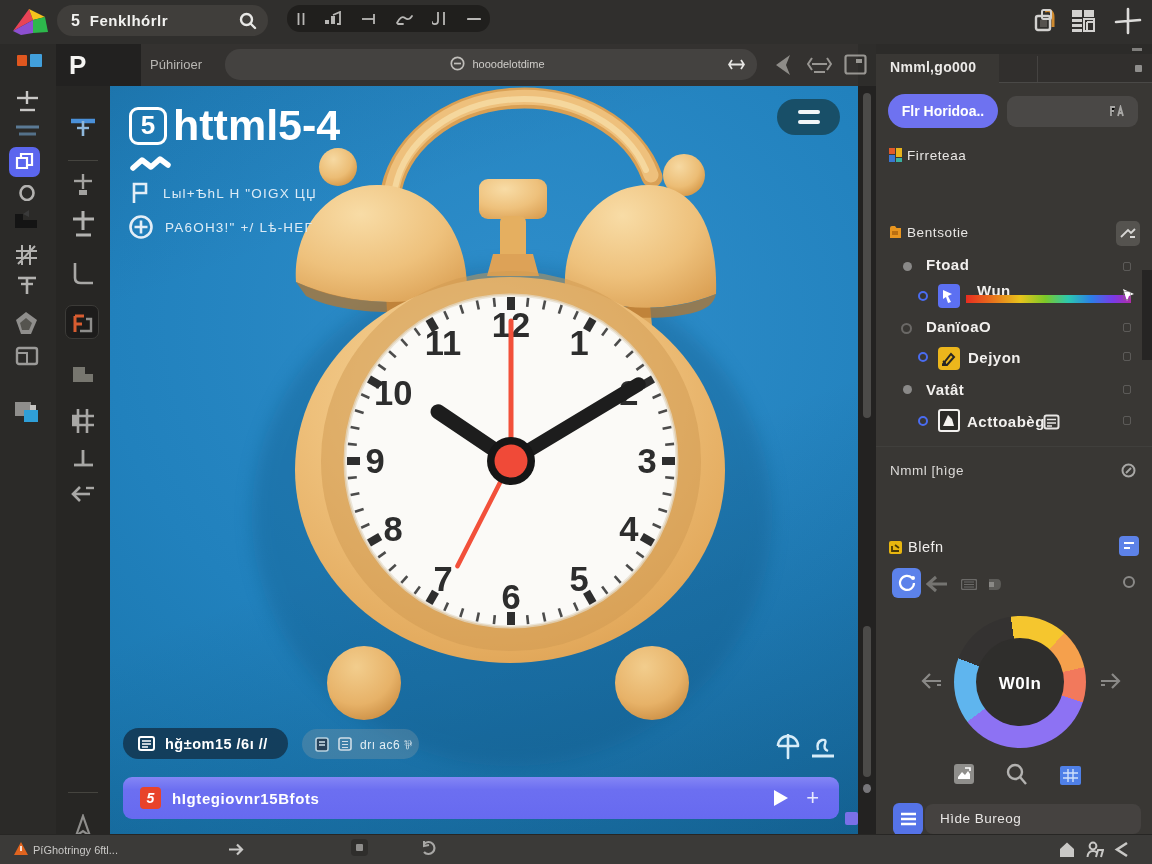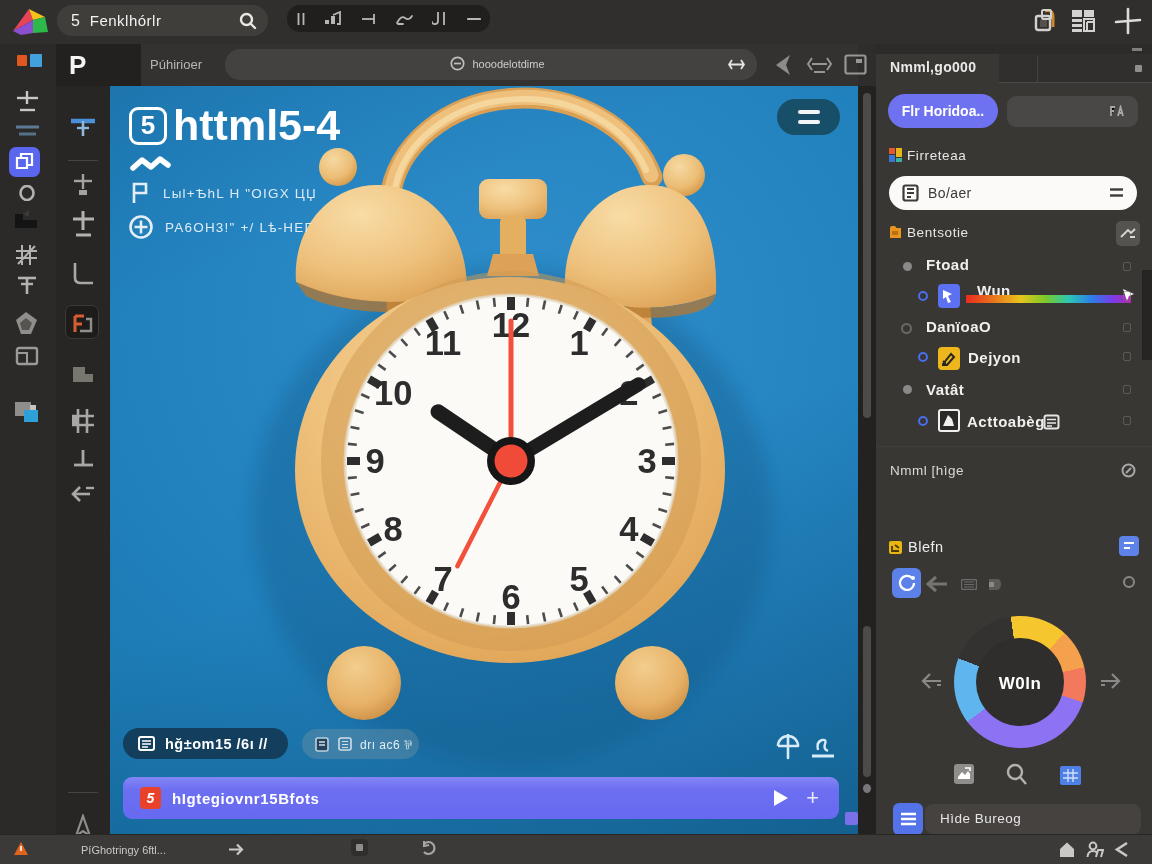--- a/index.html
+++ b/index.html
@@ -4,21 +4,21 @@
 <style>
   * { margin:0; padding:0; box-sizing:border-box; }
   html,body { width:1152px; height:864px; overflow:hidden; background:#2e2d2b;
     font-family:"Liberation Sans", sans-serif; }
   .abs { position:absolute; }
   #stage { position:relative; width:1152px; height:864px; }
 
   
   #topbar { left:0; top:0; width:1152px; height:44px; background:#302f2d; }
   #searchpill { left:57px; top:5px; width:211px; height:31px; background:#403e3b; border-radius:16px;
-    color:#f2f2f0; font-weight:normal; font-size:15px; line-height:31px; padding-left:14px; letter-spacing:.5px;}
+    color:#f2f2f0; font-weight:bold; font-size:15px; line-height:31px; padding-left:14px; letter-spacing:.5px;}
   #iconpill { left:287px; top:5px; width:203px; height:27px; background:#201f1d; border-radius:13px;
     display:flex; align-items:center; justify-content:space-around; color:#bdbcba; font-size:13px;}
 
   
   #tabrow { left:110px; top:44px; width:748px; height:42px; background:#343230;text-align:center; }
   #railtop1 { left:0; top:44px; width:56px; height:42px; background:#2b2a28; }
   #railtop2 { left:56px; top:44px; width:54px; height:42px; background:#222120; }
   #addrpill { left:115px; top:5px; width:532px; height:31px; background:#444240; border-radius:15px;
     color:#cfcdc9; font-size:11px; line-height:31px; padding-left:13px; }
 
@@ -483,31 +483,20 @@
     </div>
 
     <div class="abs" style="left:13px;top:104px;width:13px;height:14px;">
       <div class="abs" style="left:0;top:0;width:6px;height:6px;background:#e05a2a"></div>
       <div class="abs" style="left:7px;top:0;width:6px;height:9px;background:#e8b41c"></div>
       <div class="abs" style="left:0;top:7px;width:6px;height:7px;background:#3a76d2"></div>
       <div class="abs" style="left:7px;top:10px;width:6px;height:4px;background:#3ab0a0"></div>
     </div>
     <div class="abs" style="left:31px;top:104px;color:#e8e6e4;font-size:13.5px;letter-spacing:0.6px">Firreteaa</div>
 
-    <div class="abs" style="left:13px;top:132px;width:248px;height:34px;background:#fbfaf8;border-radius:17px;">
-      <svg class="ico" style="left:13px;top:8px" width="17" height="18">
-          <rect x="1.5" y="1.5" width="14" height="15" rx="2" fill="none" stroke="#3d3c3a" stroke-width="2.2"></rect>
-          <path d="M 5 5 L 12 5 M 5 9 L 12 9 M 5 13 L 9 13" stroke="#3d3c3a" stroke-width="1.8"></path>
-        </svg>
-      <div class="abs" style="left:39px;top:9px;color:#3a3938;font-size:14px;letter-spacing:0.4px">Bo/aer</div>
-      <svg class="ico" style="right:13px;top:11px" width="15" height="11">
-          <line x1="1" y1="2.5" x2="14" y2="2.5" stroke="#3d3c3a" stroke-width="2.4"></line>
-          <line x1="1" y1="8.5" x2="14" y2="8.5" stroke="#3d3c3a" stroke-width="2.4"></line>
-        </svg>
-    </div>
 
     <div class="abs" style="left:13px;top:181px;width:13px;height:14px;">
       <svg width="13" height="14">
           <path d="M 1 3 Q 1 1 3 1 L 6 1 L 7.5 3 L 12 3 L 12 13 L 1 13 Z" fill="#e8951f"></path>
           <path d="M 3 6 L 9 6 L 9 10 L 3 10 Z" fill="#ba6e10"></path>
         </svg>
     </div>
     <div class="abs" style="left:31px;top:181px;color:#e8e6e4;font-size:13.5px;letter-spacing:0.6px">Bentsotie</div>
     <div class="abs" style="left:240px;top:177px;width:24px;height:25px;background:#55534f;border-radius:5px;">
       <svg class="ico" style="left:4px;top:6px" width="16" height="13">
@@ -637,21 +626,21 @@
     </div>
     <div class="abs" style="left:49px;top:760px;width:216px;height:30px;background:#454240;border-radius:8px;">
       <div class="abs" style="left:15px;top:7px;color:#e8e6e4;font-size:13.5px;letter-spacing:0.5px">Hìde Bureog</div>
     </div>
   </div>
   <div class="abs" id="statusbar">
     <svg class="ico" style="left:13px;top:6px" width="16" height="15">
         <path d="M 8 1 L 15 14 L 1 14 Z" fill="#e0641f"></path>
         <path d="M 8 5 L 8 10" stroke="#fff" stroke-width="1.6"></path>
       </svg>
-    <div class="abs" style="left:33px;top:9px;margin-left:48px;">PíGhotringy 6ftl...</div>
+    <div class="abs" style="left:33px;top:9px;">PíGhotringy 6ftl...</div>
     <svg class="ico" style="left:227px;top:7px" width="18" height="15">
         <path d="M 2 7.5 L 15 7.5 M 10 2.5 L 15 7.5 L 10 12.5" fill="none" stroke="#c9c8c6" stroke-width="2.2"></path>
       </svg>
     <div class="abs" style="left:351px;top:4px;width:17px;height:17px;background:#2f2e2c;border-radius:4px">
       <div class="abs" style="left:5px;top:5px;width:7px;height:7px;background:#8f8e8c;border-radius:1px"></div>
     </div>
     <svg class="ico" style="left:421px;top:5px" width="16" height="17">
         <path d="M 3 4 A 6 6 0 1 1 3 12" fill="none" stroke="#a8a7a5" stroke-width="2.2"></path>
         <path d="M 3 1 L 3 6 L 8 5" fill="none" stroke="#a8a7a5" stroke-width="2"></path>
       </svg>

